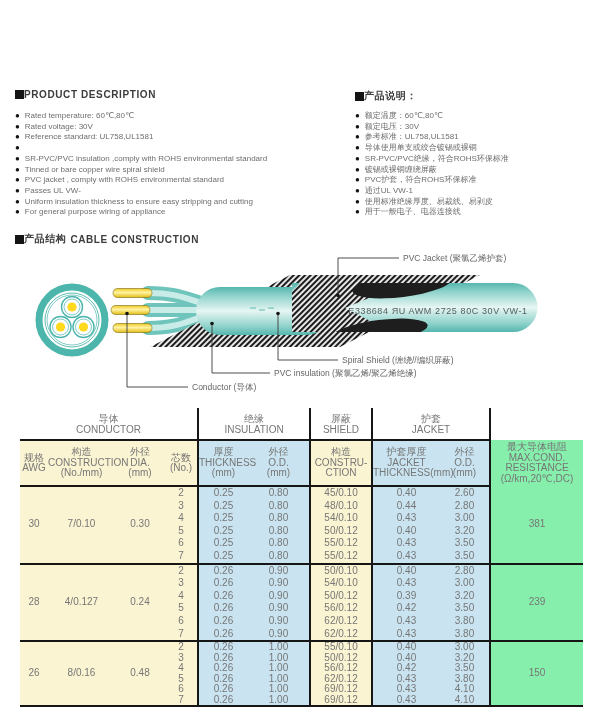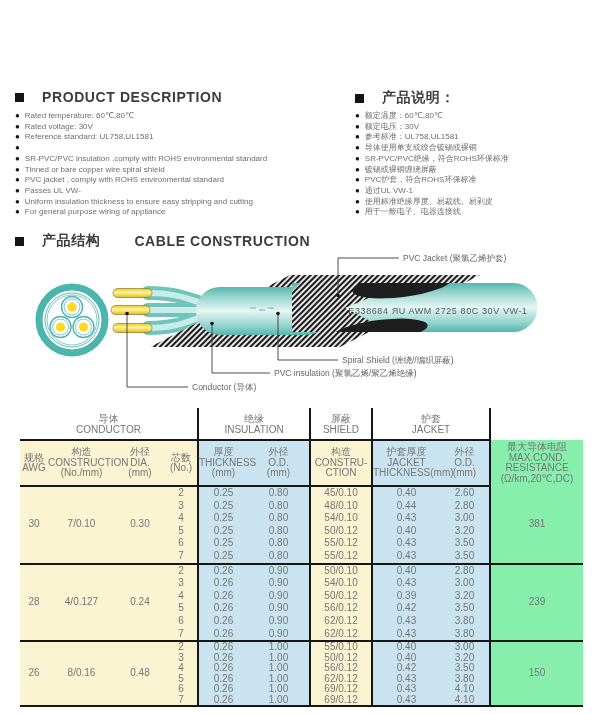--- a/index.html
+++ b/index.html
@@ -1,21 +1,21 @@
 <!DOCTYPE html>
 <html><head>
 <meta charset="utf-8">
 <style>
   *{margin:0;padding:0;box-sizing:border-box}
   html,body{background:#ffffff}
   body{width:603px;height:714px;position:relative;overflow:hidden;
        font-family:"Liberation Sans","DejaVu Sans",sans-serif;color:#6e6e6e}
 
-  .heading{position:absolute;display:flex;align-items:center;gap:18px;
-           font-size:14px;font-weight:bold;color:#3c3c3c;letter-spacing:.6px;white-space:nowrap}
+  .heading{position:absolute;display:flex;align-items:center;gap:0;
+           font-size:10px;font-weight:bold;color:#3c3c3c;letter-spacing:.6px;white-space:nowrap}
   .sq{width:9px;height:9px;background:#141414;flex:0 0 auto}
 
   .bullets{position:absolute;list-style:none}
   .bullets li{display:flex;gap:5px;font-size:8px;line-height:10.7px;color:#6e6e6e;white-space:nowrap}
   .bullets .dot{color:#141414;flex:0 0 auto}
 
   #diagram{position:absolute;left:0;top:245px;width:603px;height:163px}
   #diagram text{font-family:"Liberation Sans","DejaVu Sans",sans-serif}
   .lbl{font-size:8.5px;fill:#666}
   .ptr{stroke:#3a3a3a;stroke-width:.9;fill:none}
@@ -128,21 +128,21 @@
     </li>
     <li>
       <span class="dot">●</span>
       <span>用于一般电子、电器连接线</span>
     </li>
   </ul>
 
 <div class="heading" style="left:15px;top:232px">
   <span class="sq"></span>
   <span>产品结构</span>
-  <span style="margin-left:16px">CABLE CONSTRUCTION</span>
+  <span style="margin-left:4px">CABLE CONSTRUCTION</span>
 </div>
 
 <div id="diagram">
 <svg width="603" height="163" viewBox="0 0 603 163">
   <defs>
     <linearGradient id="tealGrad" x1="0" y1="0" x2="0" y2="1">
       <stop offset="0" stop-color="#55B7AE"></stop>
       <stop offset="0.18" stop-color="#8FD2CB"></stop>
       <stop offset="0.5" stop-color="#E6F6F3"></stop>
       <stop offset="0.82" stop-color="#8FD2CB"></stop>

